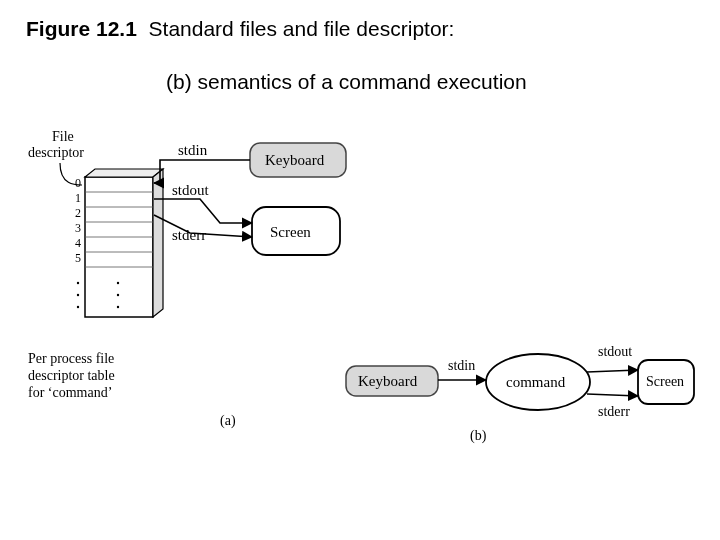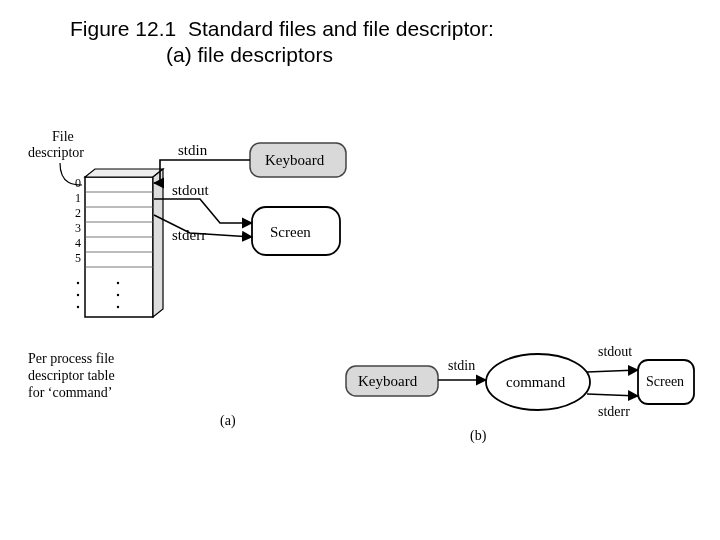--- a/index.html
+++ b/index.html
@@ -12,21 +12,21 @@
     color: #000;
     position: relative;
   }
   .caption {
     position: absolute;
     left: 26px;
     top: 16px;
     font-size: 21px;
     line-height: 1.25;
   }
-  .caption .fig-label { font-weight: normal; margin-left: 44px; }
+  .caption .fig-label { font-weight: bold; }
   svg { position: absolute; }
   .stream-lbl { font-family: Georgia, 'Times New Roman', serif; font-size: 15px; }
   .small-lbl  { font-family: Georgia, 'Times New Roman', serif; font-size: 14px; }
   .tiny-lbl   { font-family: Georgia, 'Times New Roman', serif; font-size: 12px; }
   .key-box {
     fill: #d9d9d9;
     stroke: #444;
     stroke-width: 1.5;
     rx: 10; ry: 10;
   }
@@ -42,21 +42,22 @@
   }
   .arrow { stroke:#000; stroke-width:1.6; fill:none; marker-end:url(#ah);}
   .sub-lbl { font-family: Georgia, 'Times New Roman', serif; font-size: 14px; }
 </style>
 </head>
 <body>
 
 <div class="caption">
   <span class="fig-label">Figure 12.1</span>
   &nbsp;<span>Standard files and file descriptor:</span><br>
-  <span style="display:inline-block; padding-left:140px;">(a) file descriptors</span><br>
+  <br>
+  <span style="display:inline-block; padding-left:140px;">(b) semantics of a command execution</span>
 </div>
 
 <svg width="360" height="340" style="left:20px; top:125px;" viewBox="0 0 360 340">
   <defs>
     <marker id="ah" viewBox="0 0 10 10" refX="9" refY="5" markerWidth="7" markerHeight="7" orient="auto">
       <path d="M0,0 L10,5 L0,10 Z" fill="#000"></path>
     </marker>
   </defs>
 
   <text class="small-lbl" x="32" y="16">File</text>

